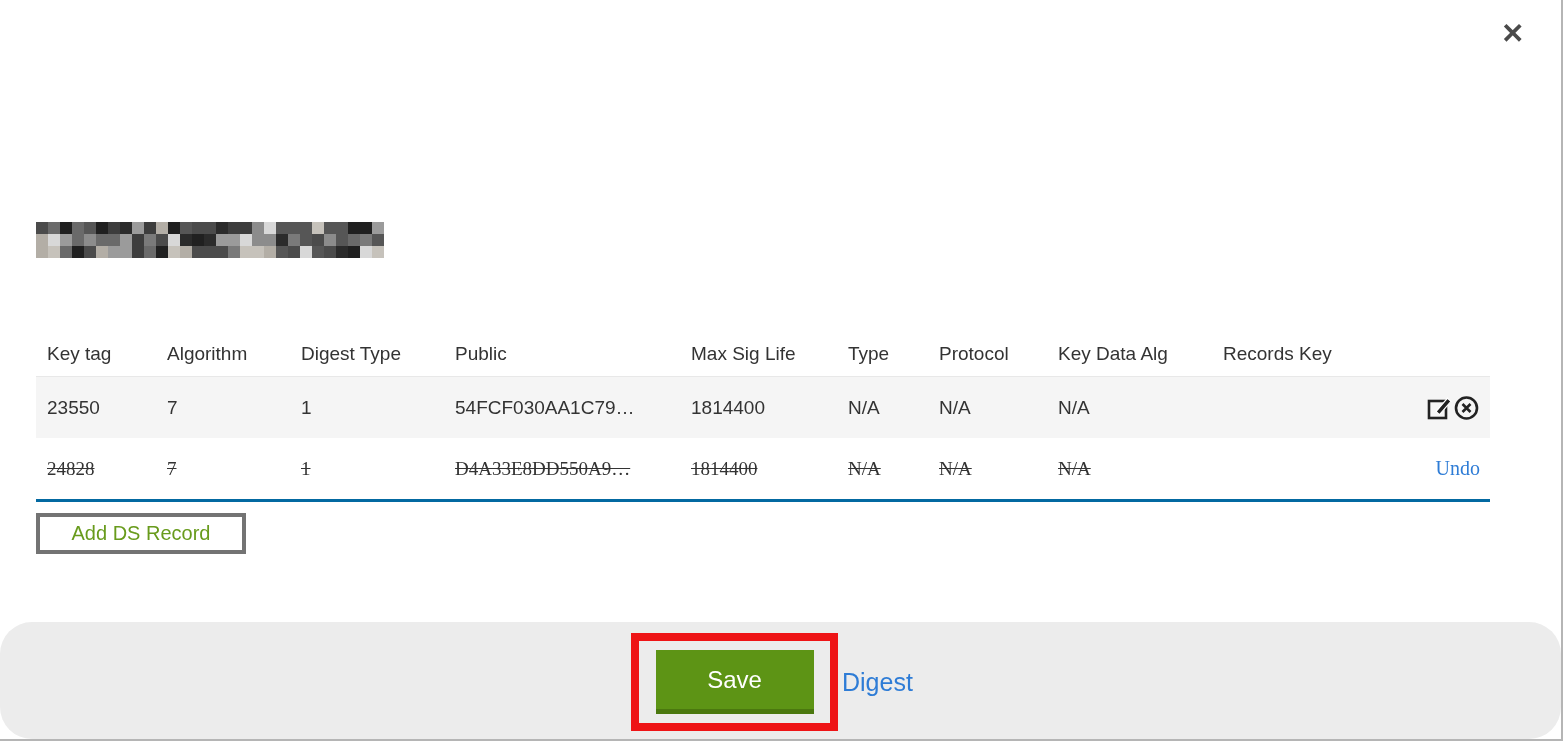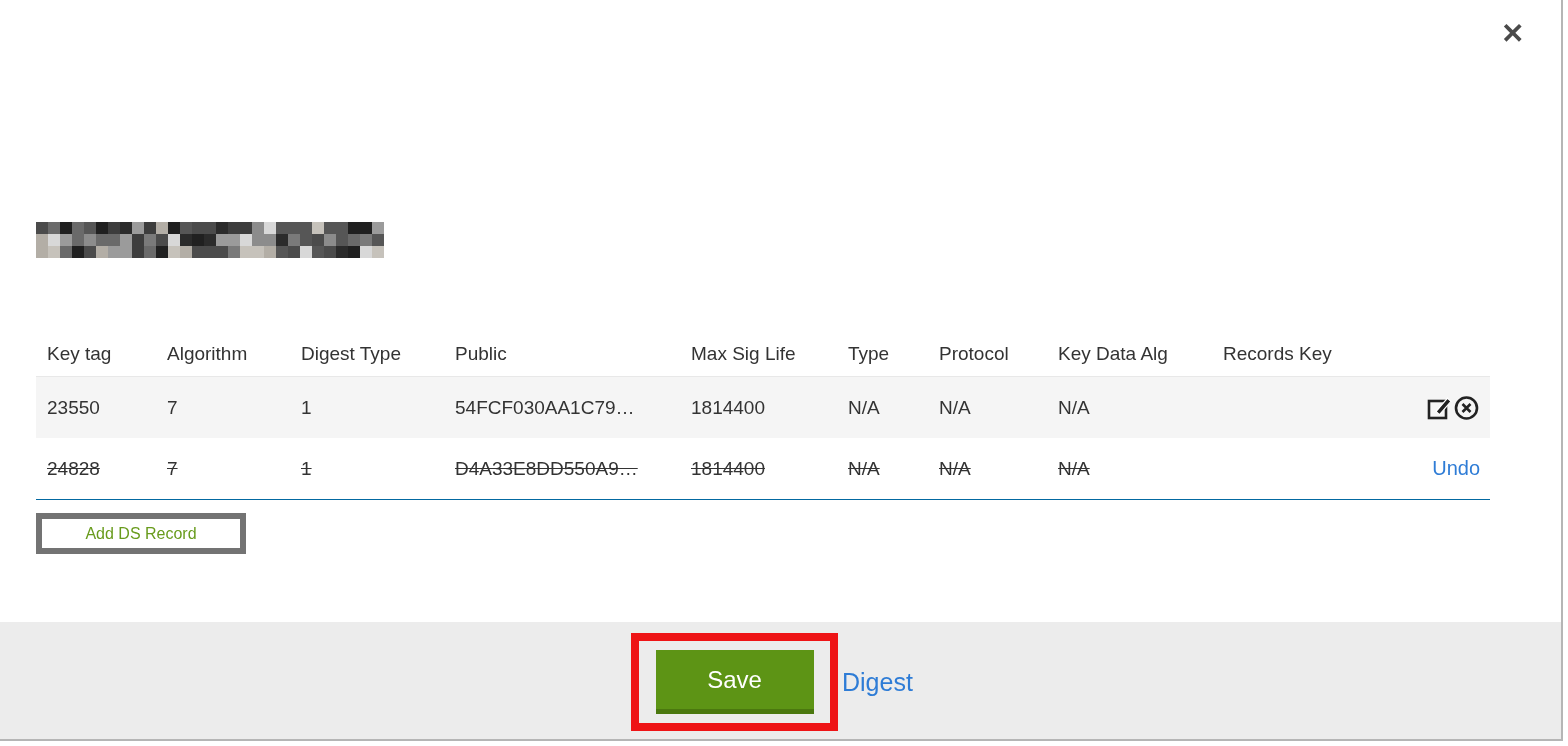--- a/index.html
+++ b/index.html
@@ -33,35 +33,36 @@
     position:absolute;left:36px;top:331px;width:1454px;
     border-collapse:collapse;table-layout:fixed;
     font-size:19px;color:#333;
   }
   .ds-table th{
     font-weight:400;text-align:left;height:45px;
     padding:0 0 0 11px;border-bottom:1px solid #e8e8e8;color:#333;
   }
   .ds-table td{height:61px;padding:0 0 0 11px;vertical-align:middle;}
   tr.row-active{background:#f5f5f5;}
-  tr.row-deleted td{border-bottom:1px solid #0369a1;}
+  tr.row-deleted td{border-bottom:3px solid #0369a1;font-family:Liberation Serif, serif;}
   tr.row-deleted .cell-text{text-decoration:line-through;}
   td.actions{text-align:right;padding-right:10px;white-space:nowrap;}
   .icon-btn{display:inline-block;vertical-align:middle;cursor:pointer;line-height:0;}
   .undo-link{color:#2e7cd6;font-size:20px;cursor:pointer;text-decoration:none;}
 
   .add-btn{
     position:absolute;left:36px;top:513px;width:210px;height:41px;
-    background:#fff;border:6px solid #737373;color:#689b1c;
-    font-size:16px;font-family:inherit;cursor:pointer;
+    background:#fff;border:4px solid #737373;color:#689b1c;
+    font-size:20px;font-family:inherit;cursor:pointer;
   }
 
   .footer{
     position:absolute;left:0;top:622px;width:1561px;height:117px;
     background:#ececec;
+    border-radius:32px;
   }
   .red-box{
     position:absolute;left:631px;top:11px;width:191px;height:82px;
     border:8px solid #ee1416;
     display:flex;align-items:center;justify-content:center;
   }
   .save-btn{
     width:158px;height:64px;background:#5d9415;color:#fff;
     border:none;border-bottom:5px solid #4b780f;
     font-size:24px;font-family:inherit;cursor:pointer;

